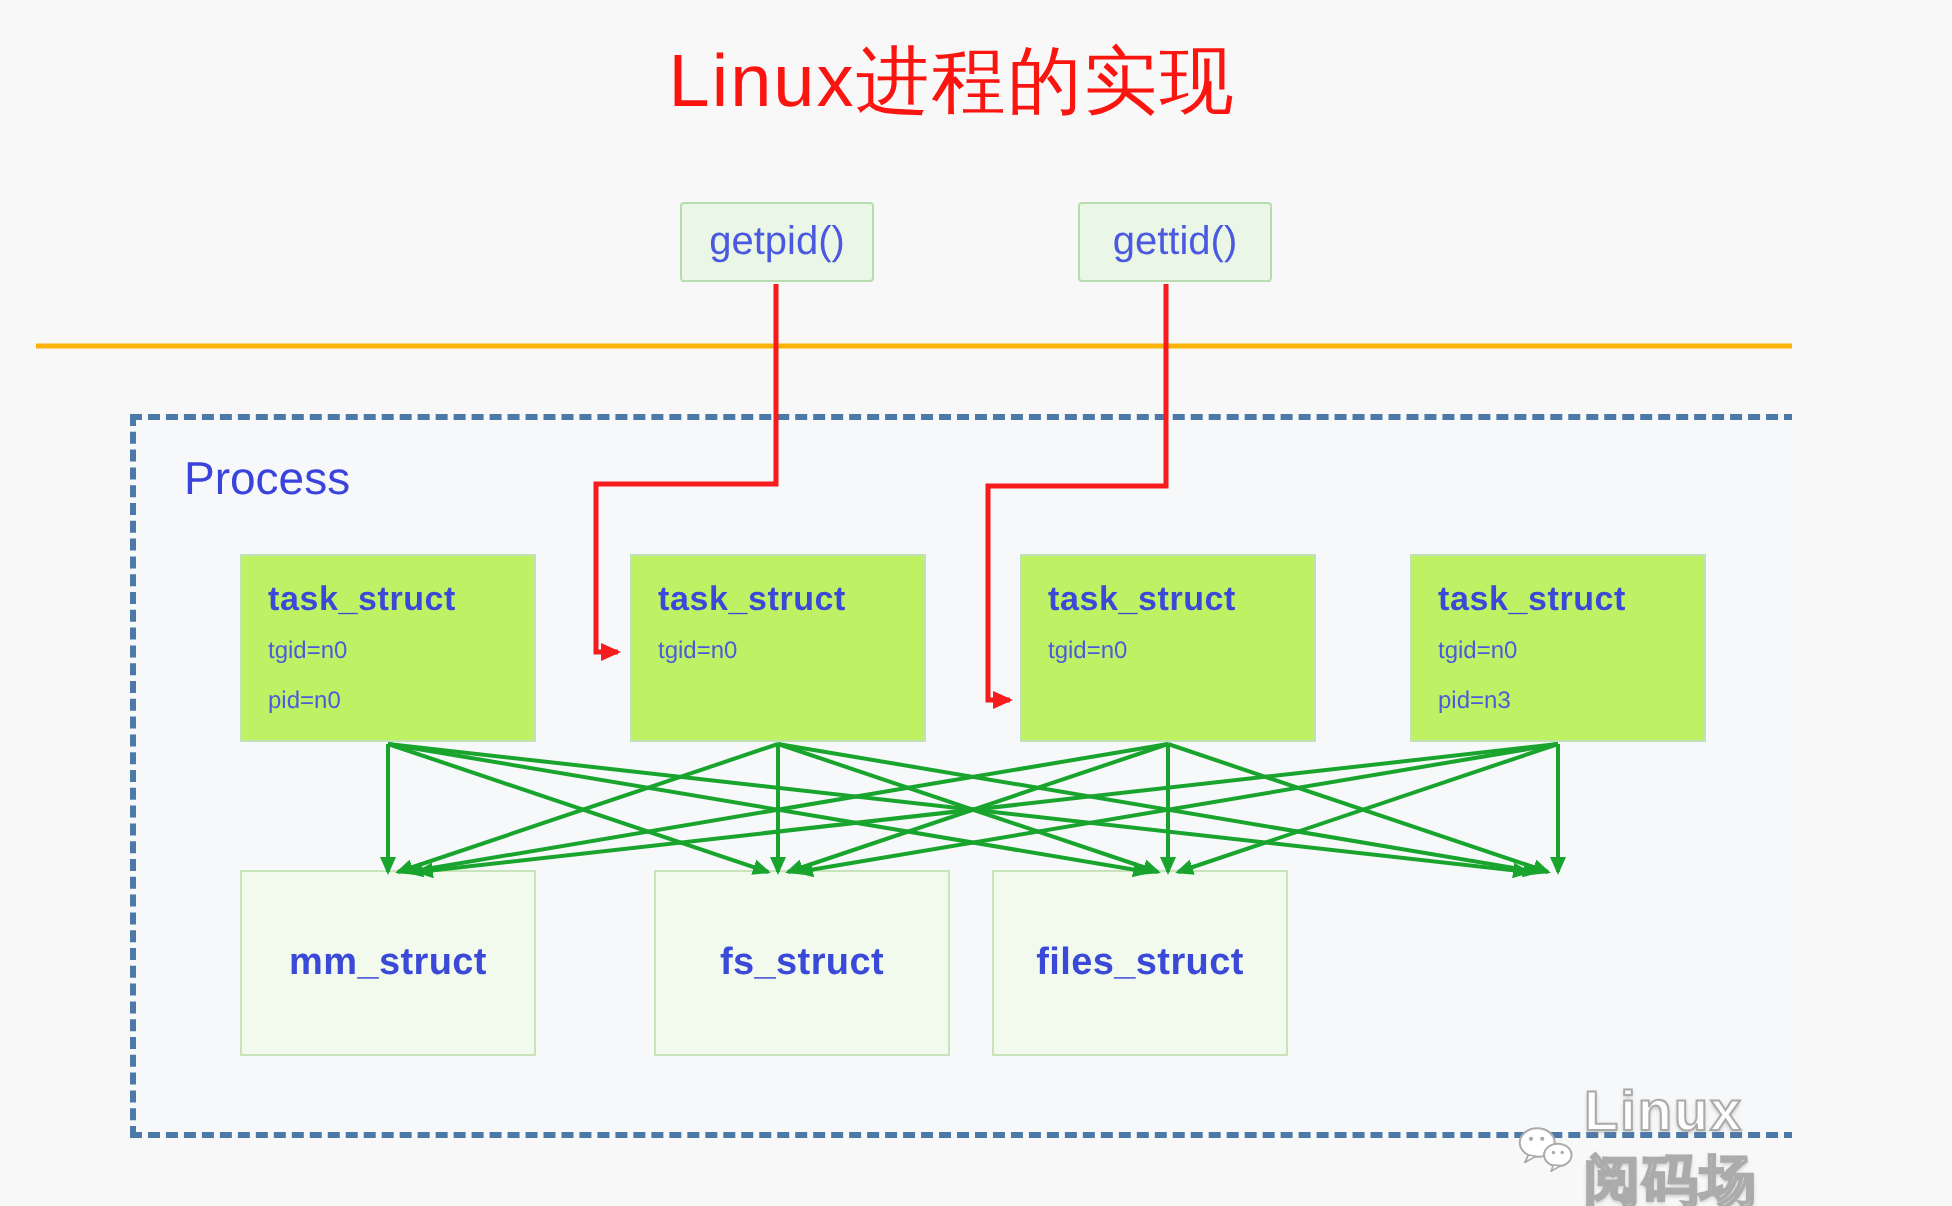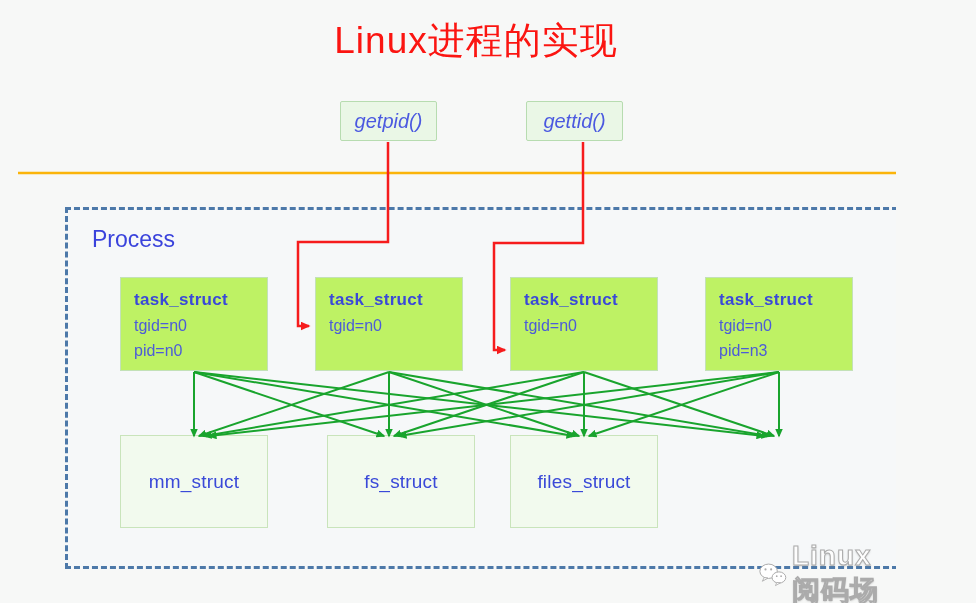--- a/index.html
+++ b/index.html
@@ -21,24 +21,23 @@
     letter-spacing:1px;
     z-index:2;
   }
   .fnbox{
     position:absolute;top:101px;width:97px;height:40px;
     box-sizing:border-box;
     background:#eaf7e6;border:1px solid #b7dcb0;border-radius:2px;
     display:flex;align-items:center;justify-content:center;
     font-size:20px;color:#4b59e0;
     z-index:2;
-    font-style:italic;
   }
   .fn-getpid{left:340px;}
-  .fn-gettid{left:526px;}
+  .fn-gettid{left:539px;}
   .process-box{
     position:absolute;left:65px;top:207px;width:842px;height:362px;
     box-sizing:border-box;
     border:3px dashed #4d79a9;
     background:rgba(244,250,253,0.35);
     z-index:1;
   }
   .process-label{
     position:absolute;left:92px;top:226px;
     font-size:23px;color:#3a43dc;
@@ -49,33 +48,33 @@
     box-sizing:border-box;
     background:#bef264;border:1px solid #c3e1b8;
     padding:9px 6px 0 13px;
     z-index:2;
   }
   .taskbox .tname{
     font-size:17px;font-weight:bold;color:#3a49d8;
     line-height:26px;letter-spacing:.3px;
   }
   .taskbox .tfield{
-    font-size:16px;color:#4c5cd8;line-height:25px;
+    font-size:12px;color:#4c5cd8;line-height:25px;
   }
   .t0{left:120px;} .t1{left:315px;} .t2{left:510px;} .t3{left:705px;}
   .resbox{
     position:absolute;top:435px;width:148px;height:93px;
     box-sizing:border-box;
     background:#f2faee;border:1px solid #c9e4bb;
     display:flex;align-items:center;justify-content:center;
-    font-size:19px;font-weight:normal;color:#3a49d8;
+    font-size:19px;font-weight:bold;color:#3a49d8;
     letter-spacing:.2px;
     z-index:2;
   }
-  .r0{left:120px;} .r1{left:315px;margin-left:12px;} .r2{left:510px;justify-content:center;} .r3{left:705px;}
+  .r0{left:120px;} .r1{left:315px;margin-left:12px;} .r2{left:496px;justify-content:center;} .r3{left:705px;}
   svg.wires{
     position:absolute;left:0;top:0;z-index:5;
     pointer-events:none;
   }
   .watermark{
     position:absolute;left:758px;top:540px;
     display:flex;align-items:center;gap:4px;
     z-index:6;
   }
   .watermark .wm-text{

